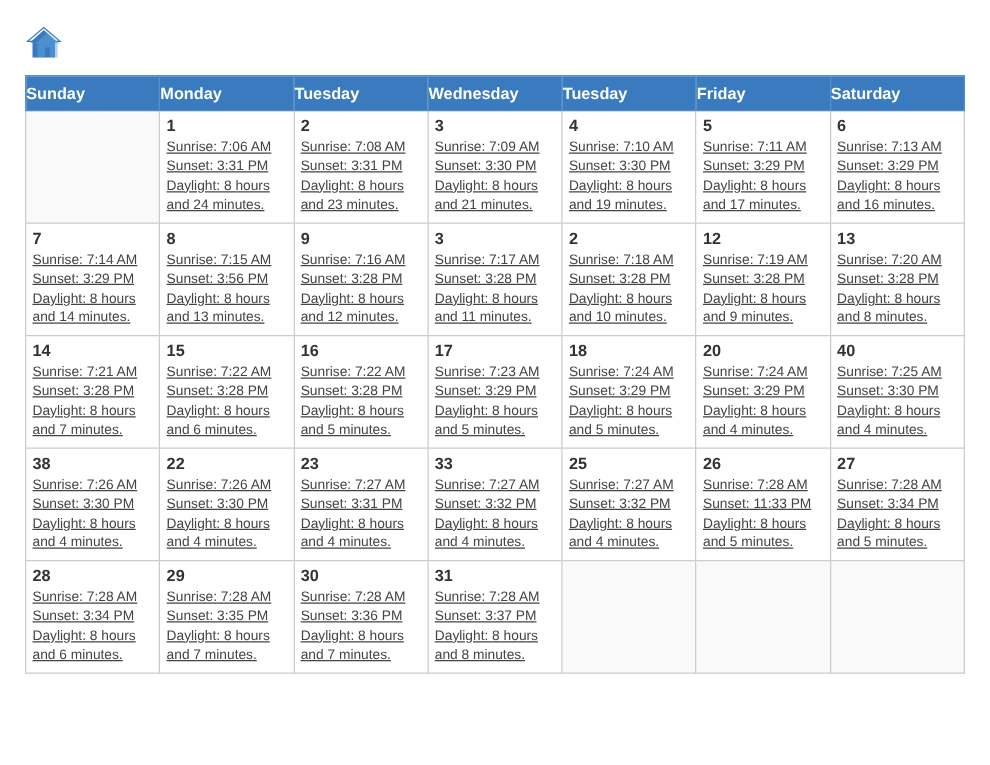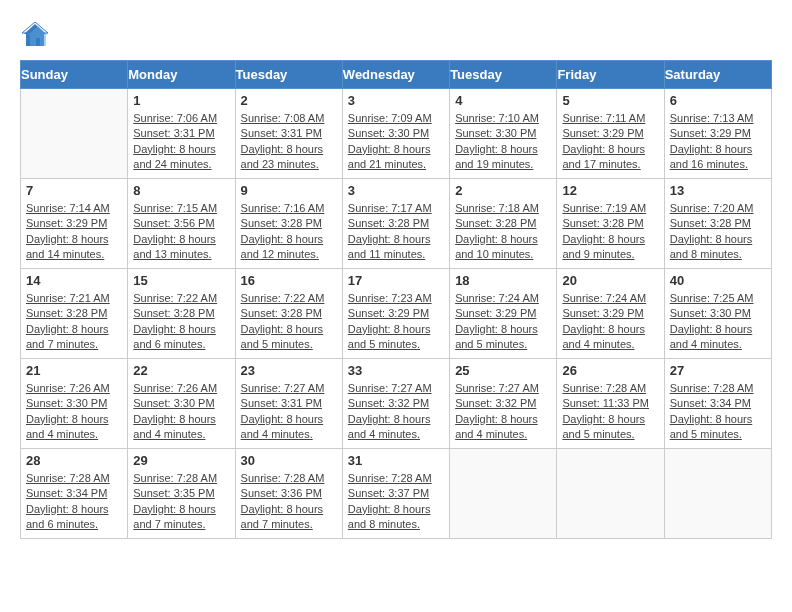--- a/index.html
+++ b/index.html
@@ -268,21 +268,21 @@
         <td>
           <span class="day-number">40</span>
           <div class="cell-content">Sunrise: 7:25 AM
 Sunset: 3:30 PM
 Daylight: 8 hours
 and 4 minutes.</div>
         </td>
       </tr>
       <tr>
         <td>
-          <span class="day-number">21</span>
+          <span class="day-number">38</span>
           <div class="cell-content">Sunrise: 7:26 AM
 Sunset: 3:30 PM
 Daylight: 8 hours
 and 4 minutes.</div>
         </td>
         <td>
           <span class="day-number">22</span>
           <div class="cell-content">Sunrise: 7:26 AM
 Sunset: 3:30 PM
 Daylight: 8 hours

